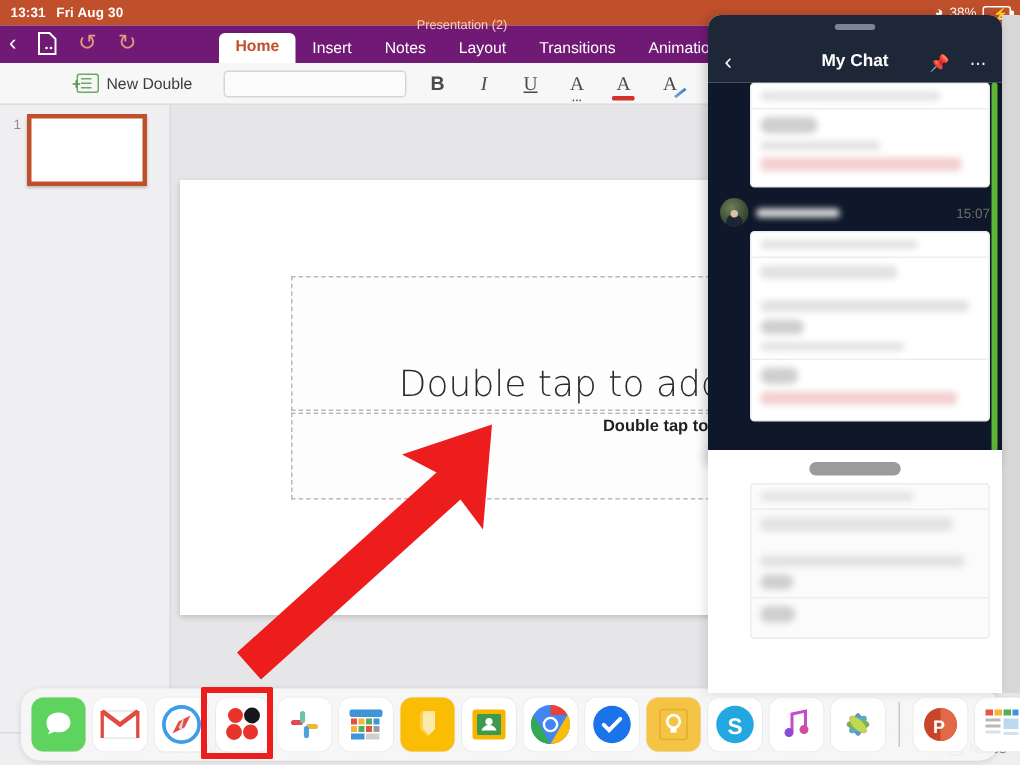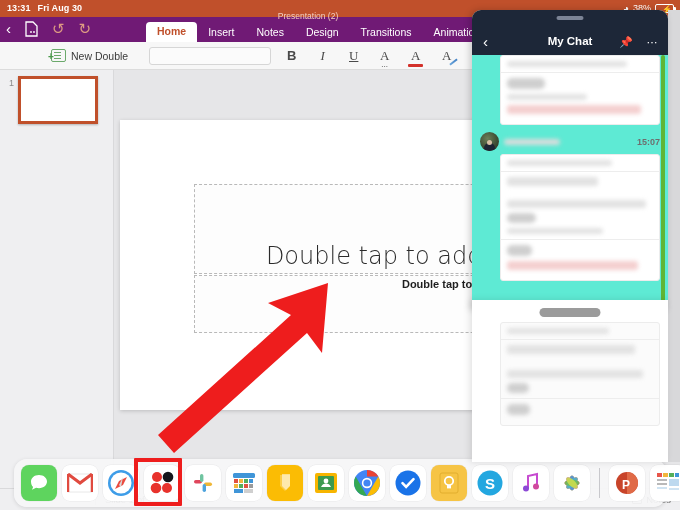--- a/index.html
+++ b/index.html
@@ -196,21 +196,21 @@
     display: flex; align-items: flex-end; justify-content: center; padding-bottom: 8px;
   }
   .chat-grabber {
     position: absolute; left: 50%; transform: translateX(-50%); top: 6px;
     width: 27px; height: 4px; border-radius: 2px; background: #7b8496;
   }
   .chat-back { position: absolute; left: 11px; bottom: 4px; color: #ffffff; font-size: 15px; line-height: 18px; }
   .chat-title { color: #ffffff; font-size: 11.5px; font-weight: bold; }
   .chat-pin { position: absolute; right: 35px; bottom: 6px; color: #ffffff; font-size: 11px; }
   .chat-more { position: absolute; right: 10px; bottom: 6px; color: #ffffff; font-size: 11px; letter-spacing: .5px; }
-  .chat-body { position: relative; height: 255px; background: #5eead4; padding: 0 8px; overflow: hidden; font-weight: bold; }
+  .chat-body { position: relative; height: 255px; background: #0f172a; padding: 0 8px; overflow: hidden; }
 
   .msg-card {
     background: #ffffff; border: 1px solid #ececec; border-radius: 3px;
     margin: 0 0 7px 20px; padding: 5px 6px;
   }
   .blur-line { height: 6px; border-radius: 3px; background: #e2e2e2; filter: blur(2.2px); margin-bottom: 5px; }
   .blur-line.pink { background: #f4cfcf; }
   .blur-line.dark { background: #cfcfcf; }
   .card-div { height: 1px; background: #ededed; margin: 5px -6px; }
   .msg-meta { display: flex; align-items: center; gap: 5px; margin: 4px 0 3px 0; }
@@ -283,21 +283,21 @@
             </svg>
         </span>
         <span class="ic dim">↺</span>
         <span class="ic dim">↻</span>
       </div>
 
       <div class="tabs">
         <div class="tab active">Home</div>
         <div class="tab">Insert</div>
         <div class="tab">Notes</div>
-        <div class="tab">Design</div>
+        <div class="tab">Layout</div>
         <div class="tab">Transitions</div>
         <div class="tab">Animations</div>
         <div class="tab">Slide Sh</div>
       </div>
       <div class="tabs-arrow">▶</div>
     </div>
 
     <div class="format-bar">
       <div style="width:44px"></div>
       <div class="fb-btn">

